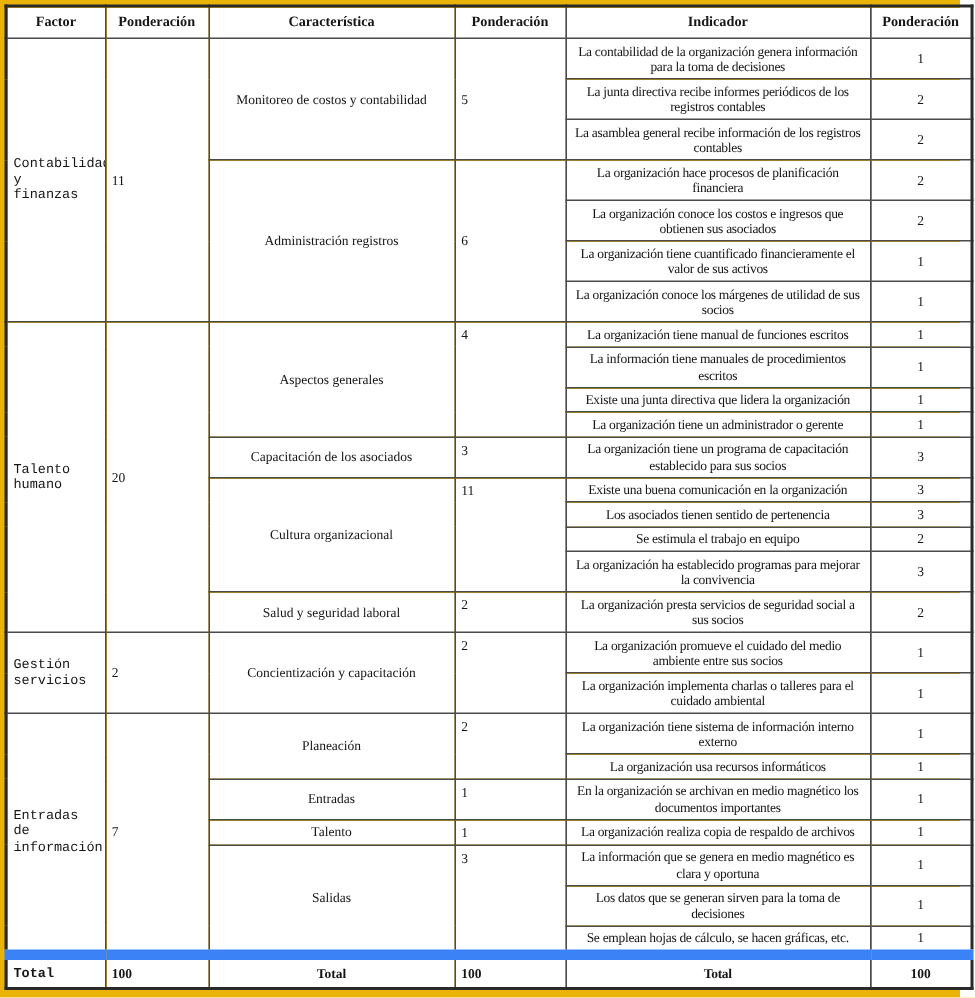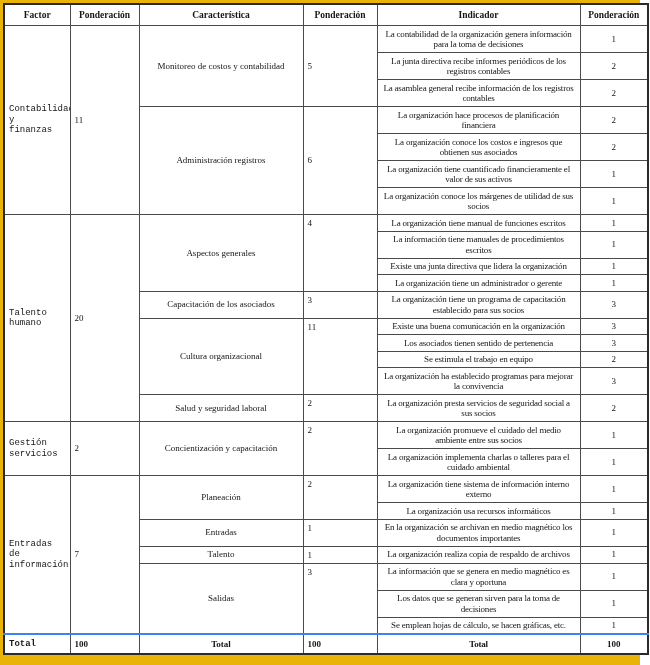--- a/index.html
+++ b/index.html
@@ -70,21 +70,21 @@
     letter-spacing: -0.2px;
     vertical-align: middle;
     margin-left: 40px;
   }
   td.c-ipond {
     text-align: center;
     vertical-align: middle;
   }
   tr.total-row td {
     font-weight: bold;
-    border-top: 2px solid #3b82f6;
+    border-top: 7px solid #3b82f6;
     padding-top: 4px;
     padding-bottom: 3.5px;
   }
   thead th { border-bottom: 1px solid #4a4a4a; }
 </style>
 </head>
 <body>
 
 <div class="page">
   <table class="wtable">

